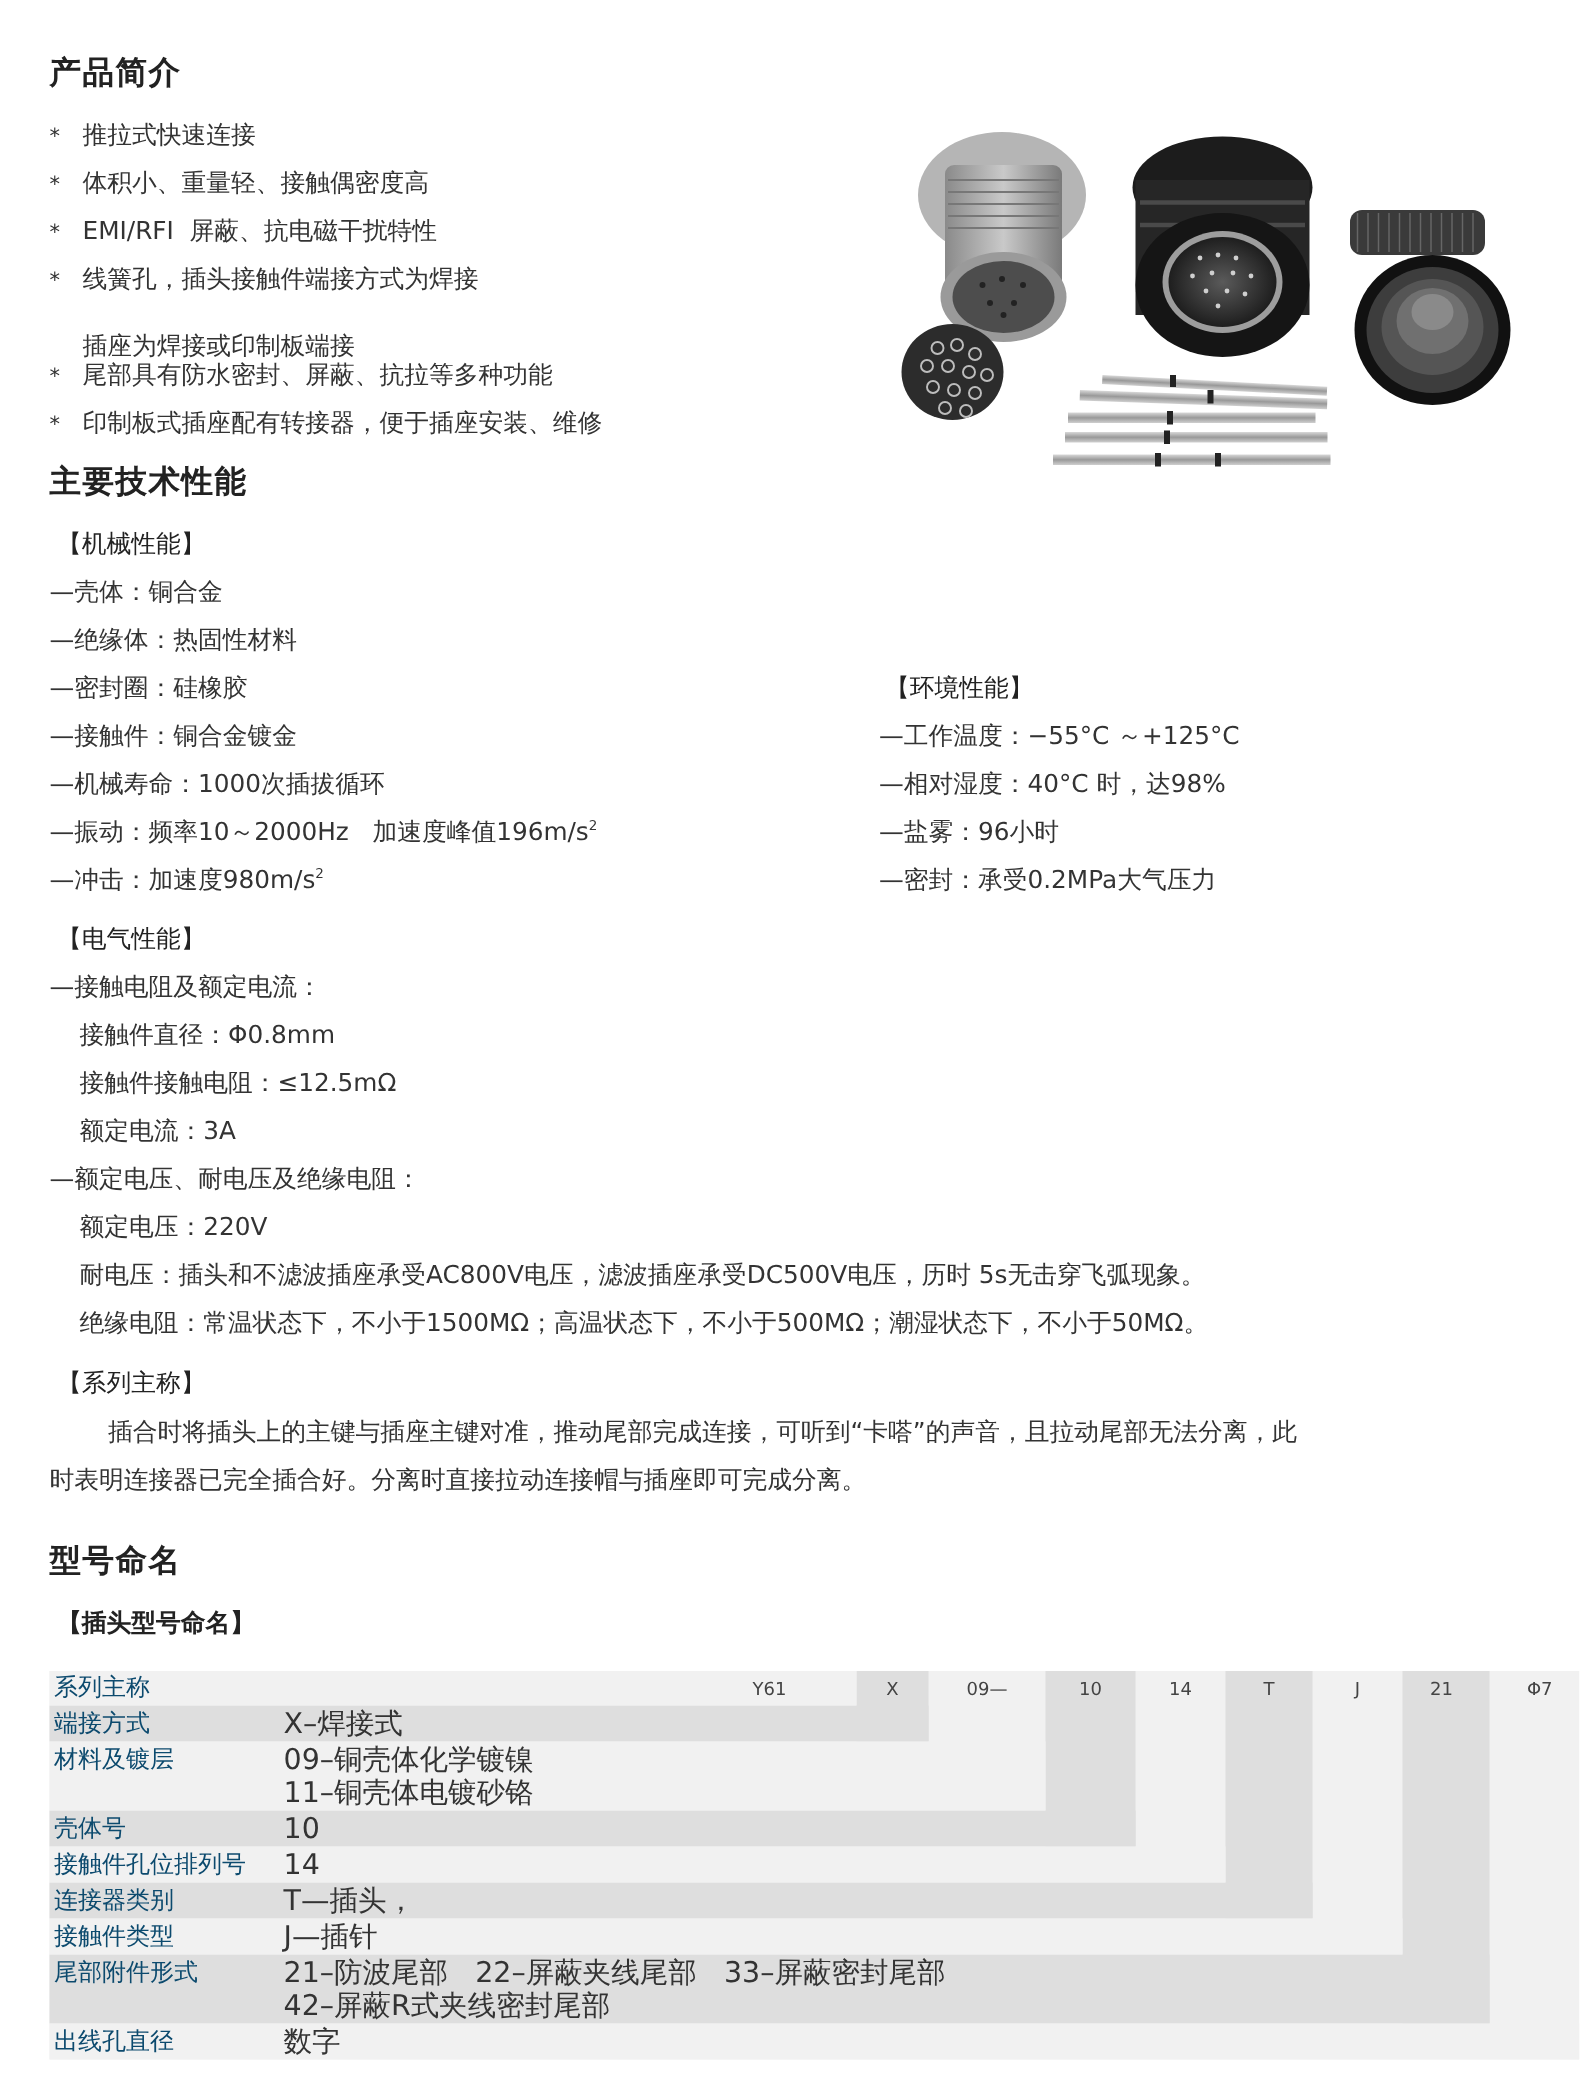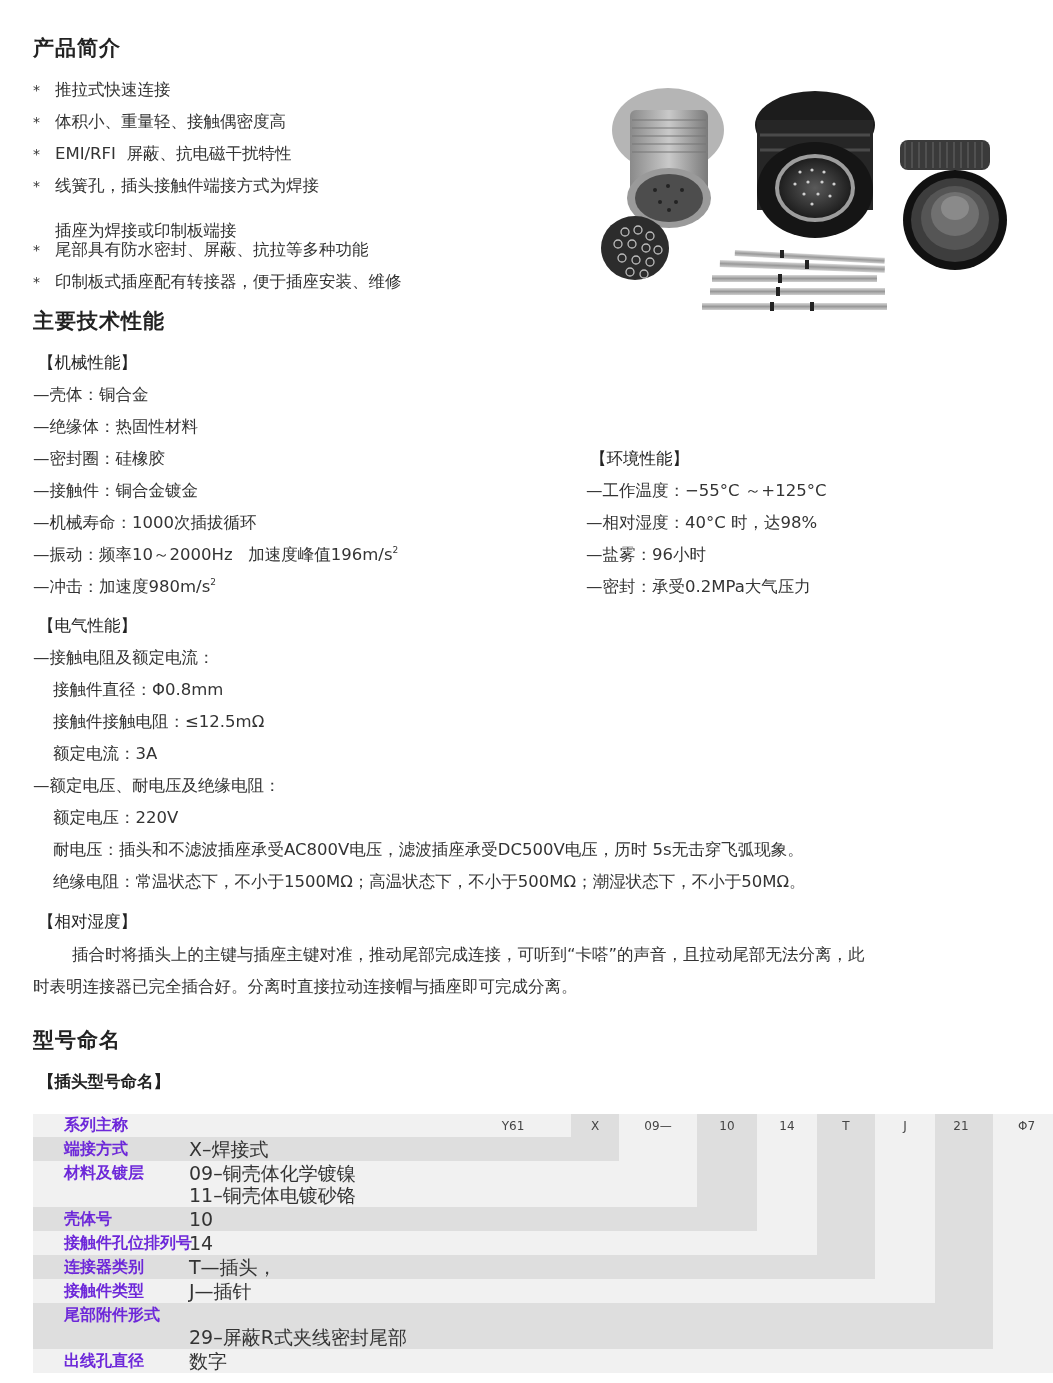--- a/index.html
+++ b/index.html
@@ -13,21 +13,21 @@
   sup { font-size:9px; vertical-align:7px; }
 
   
   #photo { position:absolute; left:600px; top:80px; width:410px; height:240px; }
 
   
   #naming { position:absolute; left:33px; top:1114px; width:1020px; height:259px; }
   .cell-bg { position:absolute; }
   .lt { background:#f1f1f1; }
   .dk { background:#dedede; }
-  .tbl-label { position:absolute; font-size:16px; font-weight:bold; color:#6d28d9;margin-left:28px; }
+  .tbl-label { position:absolute; font-size:16px; font-weight:normal; color:#0c4a6e; }
   .tbl-desc { position:absolute; font-size:19px; color:#333; line-height:22px; }
   .code { position:absolute; top:0; height:24px; line-height:24px; text-align:center;
           font-size:12px; color:#444; }
 </style>
 </head>
 <body>
 
 <div class="abs h1" style="left:33px;top:34px;">产品简介</div>
 
 <div>
@@ -187,21 +187,21 @@
 <div class="abs sub" style="left:38px;top:615px;">【电气性能】</div>
 <div class="abs line" style="left:33px;top:647px;">—接触电阻及额定电流：</div>
 <div class="abs line" style="left:53px;top:679px;">接触件直径：Φ0.8mm</div>
 <div class="abs line" style="left:53px;top:711px;">接触件接触电阻：≤12.5mΩ</div>
 <div class="abs line" style="left:53px;top:743px;">额定电流：3A</div>
 <div class="abs line" style="left:33px;top:775px;">—额定电压、耐电压及绝缘电阻：</div>
 <div class="abs line" style="left:53px;top:807px;">额定电压：220V</div>
 <div class="abs line" style="left:53px;top:839px;">耐电压：插头和不滤波插座承受AC800V电压，滤波插座承受DC500V电压，历时 5s无击穿飞弧现象。</div>
 <div class="abs line" style="left:53px;top:871px;">绝缘电阻：常温状态下，不小于1500MΩ；高温状态下，不小于500MΩ；潮湿状态下，不小于50MΩ。</div>
 
-<div class="abs sub" style="left:38px;top:911px;">【相对湿度】</div>
+<div class="abs sub" style="left:38px;top:911px;">【系列主称】</div>
 <div class="abs line" style="left:72px;top:944px;">插合时将插头上的主键与插座主键对准，推动尾部完成连接，可听到“卡嗒”的声音，且拉动尾部无法分离，此</div>
 <div class="abs line" style="left:33px;top:976px;">时表明连接器已完全插合好。分离时直接拉动连接帽与插座即可完成分离。</div>
 
 <div class="abs h1" style="left:33px;top:1026px;">型号命名</div>
 <div class="abs sub" style="left:38px;top:1071px;font-weight:bold;">【插头型号命名】</div>
 
 <div id="naming">
 
   <div class="cell-bg lt" style="left:0;top:0;width:1020px;height:259px;"></div>
 
@@ -241,15 +241,16 @@
   <div class="tbl-label" style="left:3px;top:191px;">尾部附件形式</div>
   <div class="tbl-label" style="left:3px;top:237px;">出线孔直径</div>
 
   <div class="tbl-desc" style="left:156px;top:24px;">X–焊接式</div>
   <div class="tbl-desc" style="left:156px;top:48px;">09–铜壳体化学镀镍</div>
   <div class="tbl-desc" style="left:156px;top:70px;">11–铜壳体电镀砂铬</div>
   <div class="tbl-desc" style="left:156px;top:94px;">10</div>
   <div class="tbl-desc" style="left:156px;top:118px;">14</div>
   <div class="tbl-desc" style="left:156px;top:142px;">T—插头，</div>
   <div class="tbl-desc" style="left:156px;top:166px;">J—插针</div>
-  <div class="tbl-desc" style="left:156px;top:212px;">29–屏蔽R式夹线密封尾部</div>
+  <div class="tbl-desc" style="left:156px;top:190px;white-space:pre;">21–防波尾部   22–屏蔽夹线尾部   33–屏蔽密封尾部</div>
+  <div class="tbl-desc" style="left:156px;top:212px;">42–屏蔽R式夹线密封尾部</div>
   <div class="tbl-desc" style="left:156px;top:236px;">数字</div>
 </div>
 
 </body></html>

